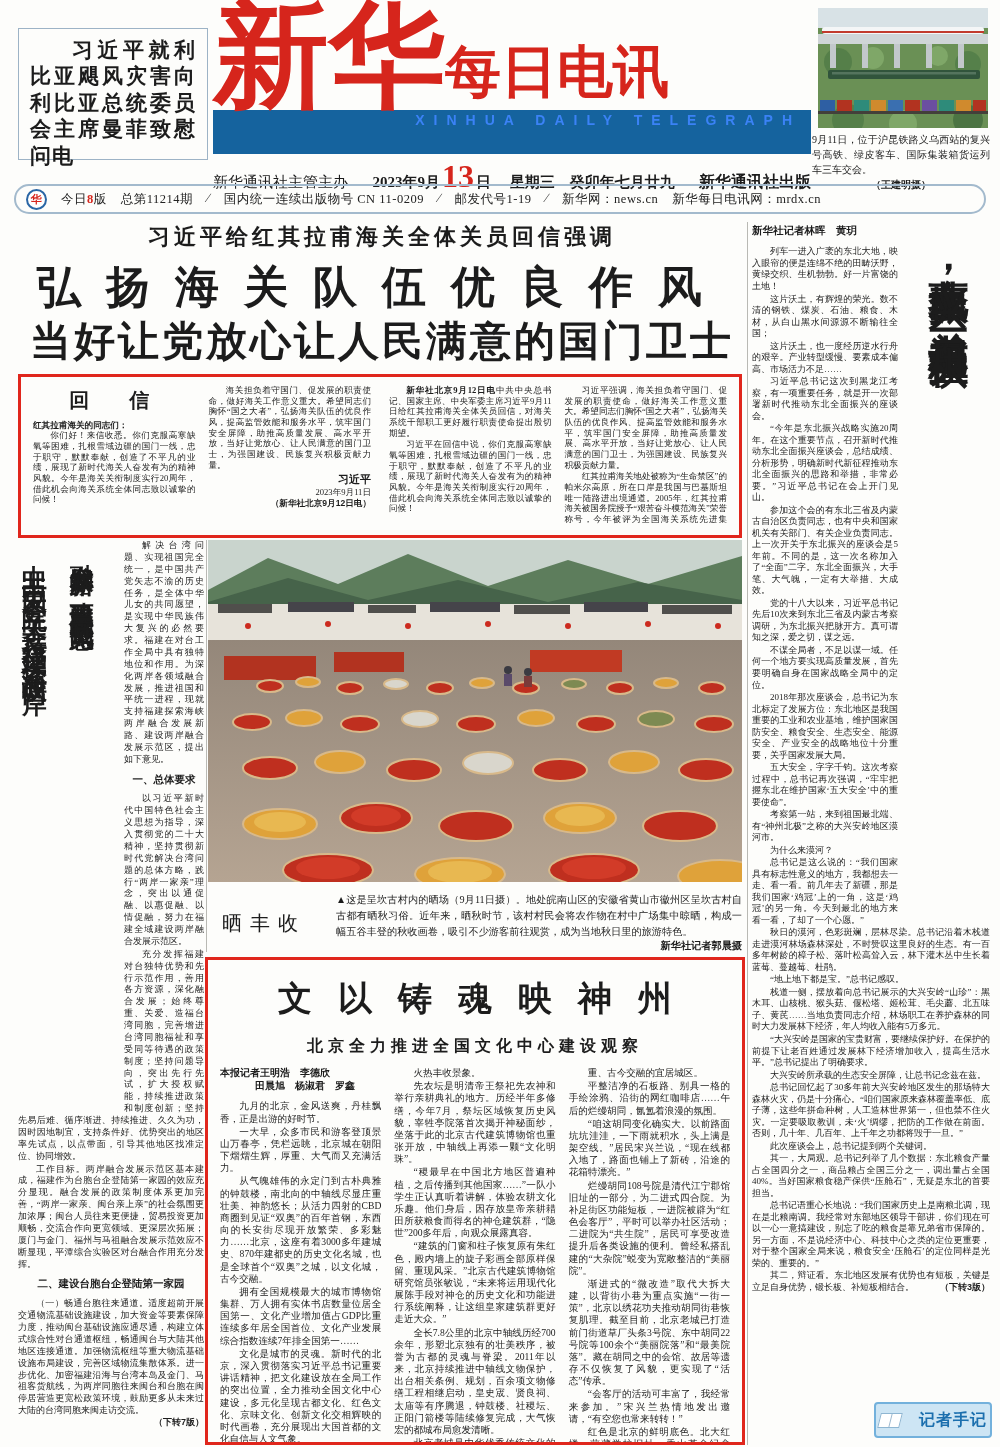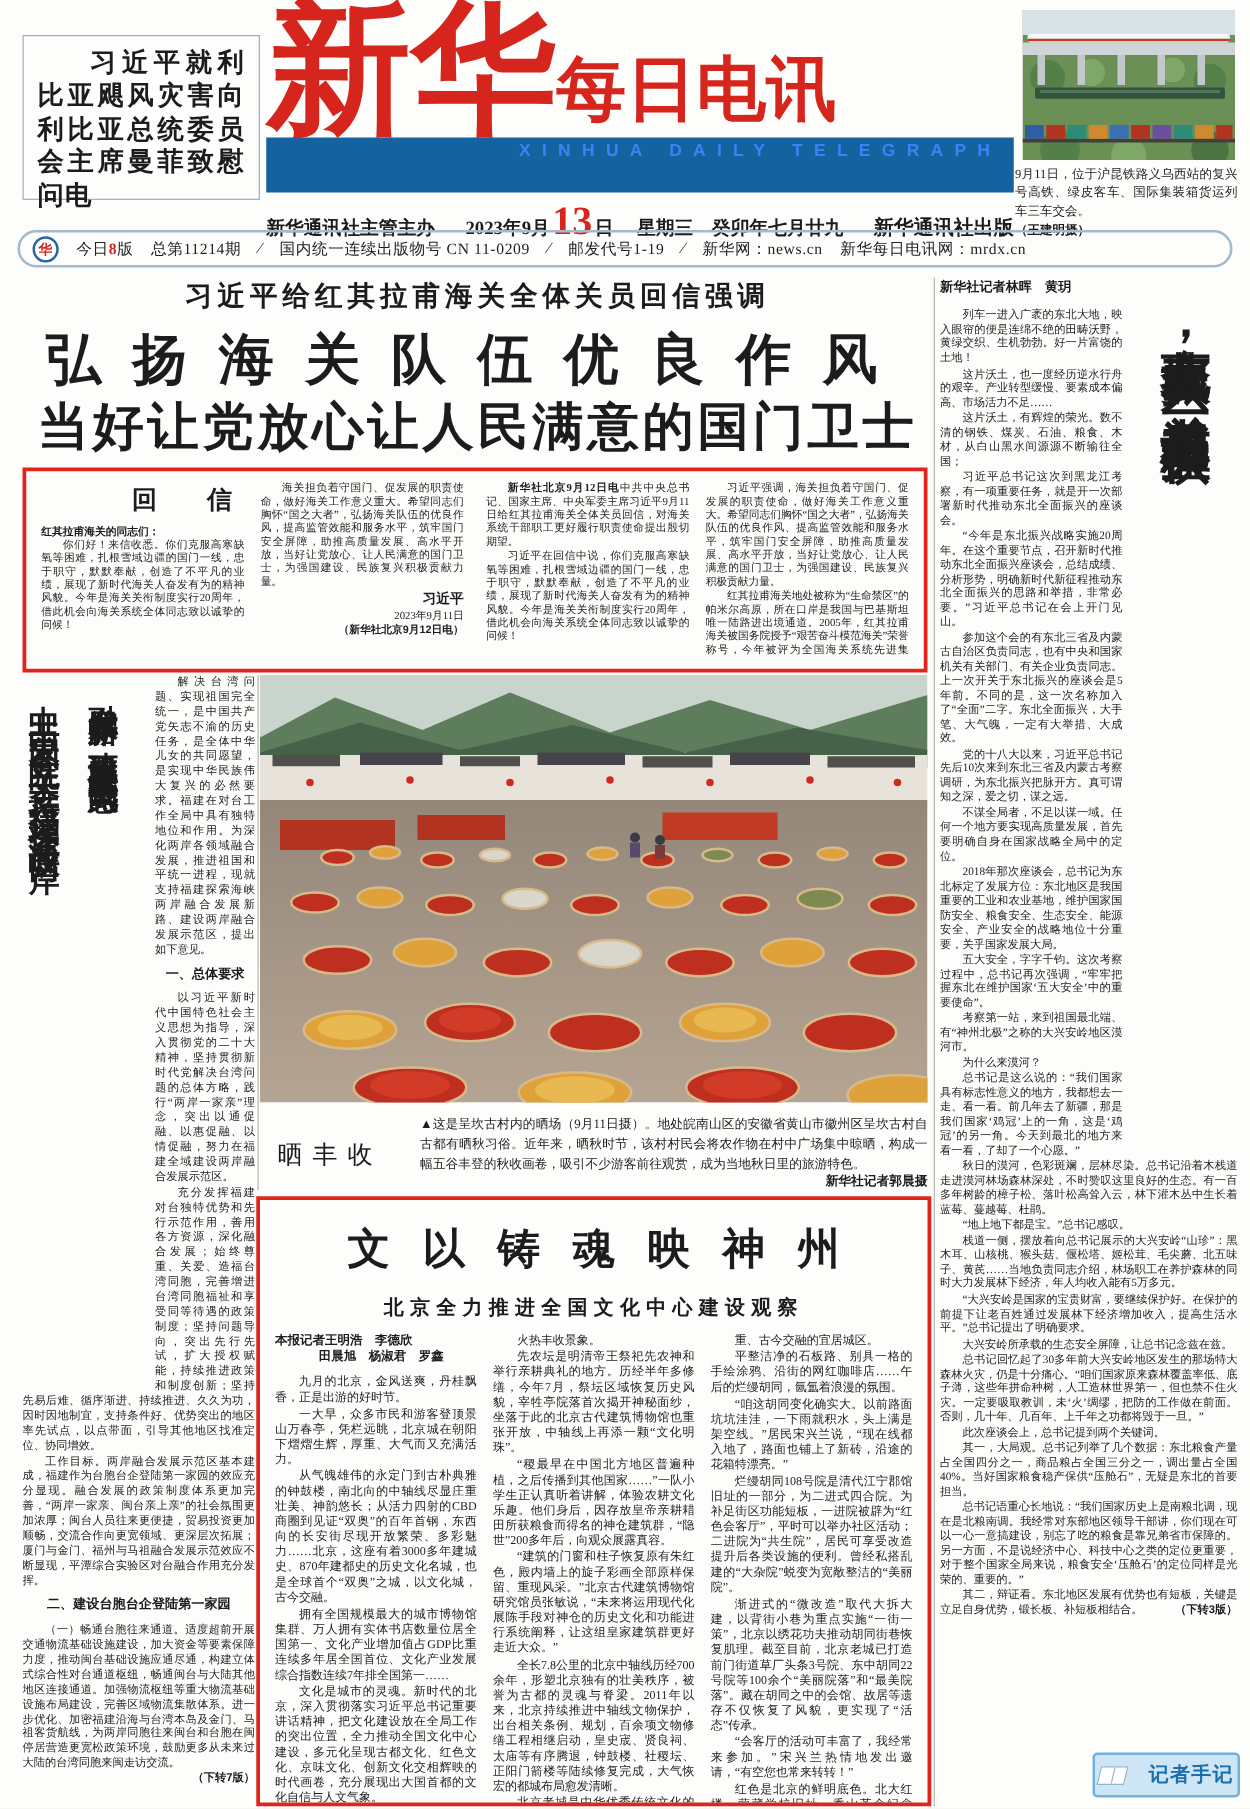--- a/index.html
+++ b/index.html
@@ -11,40 +11,40 @@
   b,.bold{font-weight:bold;}
   
   .brief-box{position:absolute;left:18px;top:28px;width:190px;height:132px;border:1px solid #9db3c6;padding:8px 11px;box-sizing:border-box;font-size:21px;font-weight:bold;line-height:1.26;letter-spacing:1px;}
   .masthead{position:absolute;left:213px;top:4px;width:598px;height:178px;}
   .blue-bar{position:absolute;left:0;top:106px;width:100%;height:44px;background:#15639e;}
   .english{position:absolute;right:10px;top:108px;color:#3b82f6;font-family:"Liberation Sans",sans-serif;font-weight:bold;font-size:14px;letter-spacing:9px;white-space:nowrap;}
   .brand{position:absolute;left:0;top:-6px;display:flex;align-items:flex-end;color:#d6251c;font-weight:900;z-index:2;white-space:nowrap;}
   .brand .b1{font-size:116px;line-height:1;}
   .brand .b2{font-size:56px;line-height:1;padding-bottom:14px;}
   .mast-meta{position:absolute;left:0;top:154px;width:100%;display:flex;align-items:baseline;justify-content:space-between;white-space:nowrap;}
-  .supervisor{font-weight:bold;font-size:15px;margin-top:12px;}
+  .supervisor{font-weight:normal;font-size:15px;margin-top:12px;}
   .dategrp{font-size:15px;font-weight:bold;}
   .dategrp .day{color:#d6251c;font-size:32px;font-weight:900;padding:0 2px;}
   .publisher{font-weight:bold;font-size:16px;}
   .train-photo{position:absolute;left:818px;top:8px;width:170px;height:120px;}
   .train-cap{position:absolute;left:812px;top:132px;width:178px;font-size:10px;line-height:1.5;}
-  .train-cap .credit{display:block;text-align:left;font-weight:bold;}
+  .train-cap .credit{display:block;text-align:center;font-weight:bold;}
   .info-bar{position:absolute;left:14px;top:184px;width:972px;height:30px;box-sizing:border-box;border:2px solid #a3bacd;border-radius:16px;display:flex;align-items:center;padding:0 10px;font-size:12.5px;letter-spacing:.5px;white-space:nowrap;}
   .emblem{width:21px;height:21px;border-radius:50%;border:2px solid #2a66a5;box-sizing:border-box;background:#fff;color:#d6251c;font-size:11px;font-weight:bold;display:flex;align-items:center;justify-content:center;margin-right:14px;flex:none;}
   .info-text{display:flex;gap:14px;color:#222;}
   .red{color:#d6251c;font-weight:bold;}
   
   .lead-block{position:absolute;left:22px;top:222px;width:720px;text-align:center;}
   .kicker{font-family:"Liberation Sans",sans-serif;font-weight:bold;font-size:22px;letter-spacing:4px;margin-bottom:12px;}
   .hl1{font-size:44px;font-weight:900;letter-spacing:25px;line-height:1.1;white-space:nowrap;}
   .hl2{font-size:41px;font-weight:900;letter-spacing:3px;line-height:1.15;margin-top:6px;white-space:nowrap;}
   
   .letter-box{position:absolute;left:18px;top:374px;width:724px;height:164px;box-sizing:border-box;border:3px solid #e0261c;padding:8px 12px;display:flex;gap:18px;overflow:hidden;}
   .half{flex:1;height:100%;column-count:2;column-gap:13px;font-size:8.6px;line-height:1.24;}
-  .letter-title{font-size:20px;font-weight:bold;text-align:right;letter-spacing:10px;margin:3px 0 7px 0;}
+  .letter-title{font-size:20px;font-weight:bold;text-align:center;letter-spacing:10px;margin:3px 0 7px 0;}
   .salutation{font-weight:bold;font-family:"Liberation Sans",sans-serif;}
   .sig{text-align:right;margin-top:3px;}
   .sig .name{font-weight:bold;font-size:11px;}
   .sig .src{font-weight:bold;font-family:"Liberation Sans",sans-serif;}
   
   .rule-v{position:absolute;width:0;border-left:1px solid #b9b9b4;}
   
   .fujian{position:absolute;left:18px;top:540px;width:186px;height:900px;overflow:hidden;font-size:9px;line-height:1.32;}
   .f-vtitle{float:left;width:98px;height:556px;margin:4px 8px 6px 0;display:flex;gap:14px;}
   .f-vtitle span{display:inline-block;writing-mode:vertical-rl;height:100%;font-weight:900;}
@@ -343,22 +343,22 @@
     </div>
   </div>
 
   <div class="northeast jz">
     <div class="ne-byline">新华社记者林晖　黄玥</div>
     <div class="ne-vhead">
       <span>东北全面振兴，总书记布局一盘大棋</span>
     </div>
     <div>
         <p class="para indent">列车一进入广袤的东北大地，映入眼帘的便是连绵不绝的田畴沃野，黄绿交织、生机勃勃。好一片富饶的土地！</p>
+        <p class="para indent">这片沃土，有辉煌的荣光。数不清的钢铁、煤炭、石油、粮食、木材，从白山黑水间源源不断输往全国；</p>
         <p class="para indent">这片沃土，也一度经历逆水行舟的艰辛。产业转型缓慢、要素成本偏高、市场活力不足……</p>
-        <p class="para indent">这片沃土，有辉煌的荣光。数不清的钢铁、煤炭、石油、粮食、木材，从白山黑水间源源不断输往全国；</p>
         <p class="para indent">习近平总书记这次到黑龙江考察，有一项重要任务，就是开一次部署新时代推动东北全面振兴的座谈会。</p>
         <p class="para indent">“今年是东北振兴战略实施20周年。在这个重要节点，召开新时代推动东北全面振兴座谈会，总结成绩、分析形势，明确新时代新征程推动东北全面振兴的思路和举措，非常必要。”习近平总书记在会上开门见山。</p>
         <p class="para indent">参加这个会的有东北三省及内蒙古自治区负责同志，也有中央和国家机关有关部门、有关企业负责同志。上一次开关于东北振兴的座谈会是5年前。不同的是，这一次名称加入了“全面”二字。东北全面振兴，大手笔、大气魄，一定有大举措、大成效。</p>
         <p class="para indent">党的十八大以来，习近平总书记先后10次来到东北三省及内蒙古考察调研，为东北振兴把脉开方。真可谓知之深，爱之切，谋之远。</p>
         <p class="para indent">不谋全局者，不足以谋一域。任何一个地方要实现高质量发展，首先要明确自身在国家战略全局中的定位。</p>
         <p class="para indent">2018年那次座谈会，总书记为东北标定了发展方位：东北地区是我国重要的工业和农业基地，维护国家国防安全、粮食安全、生态安全、能源安全、产业安全的战略地位十分重要，关乎国家发展大局。</p>
         <p class="para indent">五大安全，字字千钧。这次考察过程中，总书记再次强调，“牢牢把握东北在维护国家‘五大安全’中的重要使命”。</p>
         <p class="para indent">考察第一站，来到祖国最北端、有“神州北极”之称的大兴安岭地区漠河市。</p>
         <p class="para indent">为什么来漠河？</p>
         <p class="para indent">总书记是这么说的：“我们国家具有标志性意义的地方，我都想去一走、看一看。前几年去了新疆，那是我们国家‘鸡冠’上的一角，这是‘鸡冠’的另一角。今天到最北的地方来看一看，了却了一个心愿。”</p>

